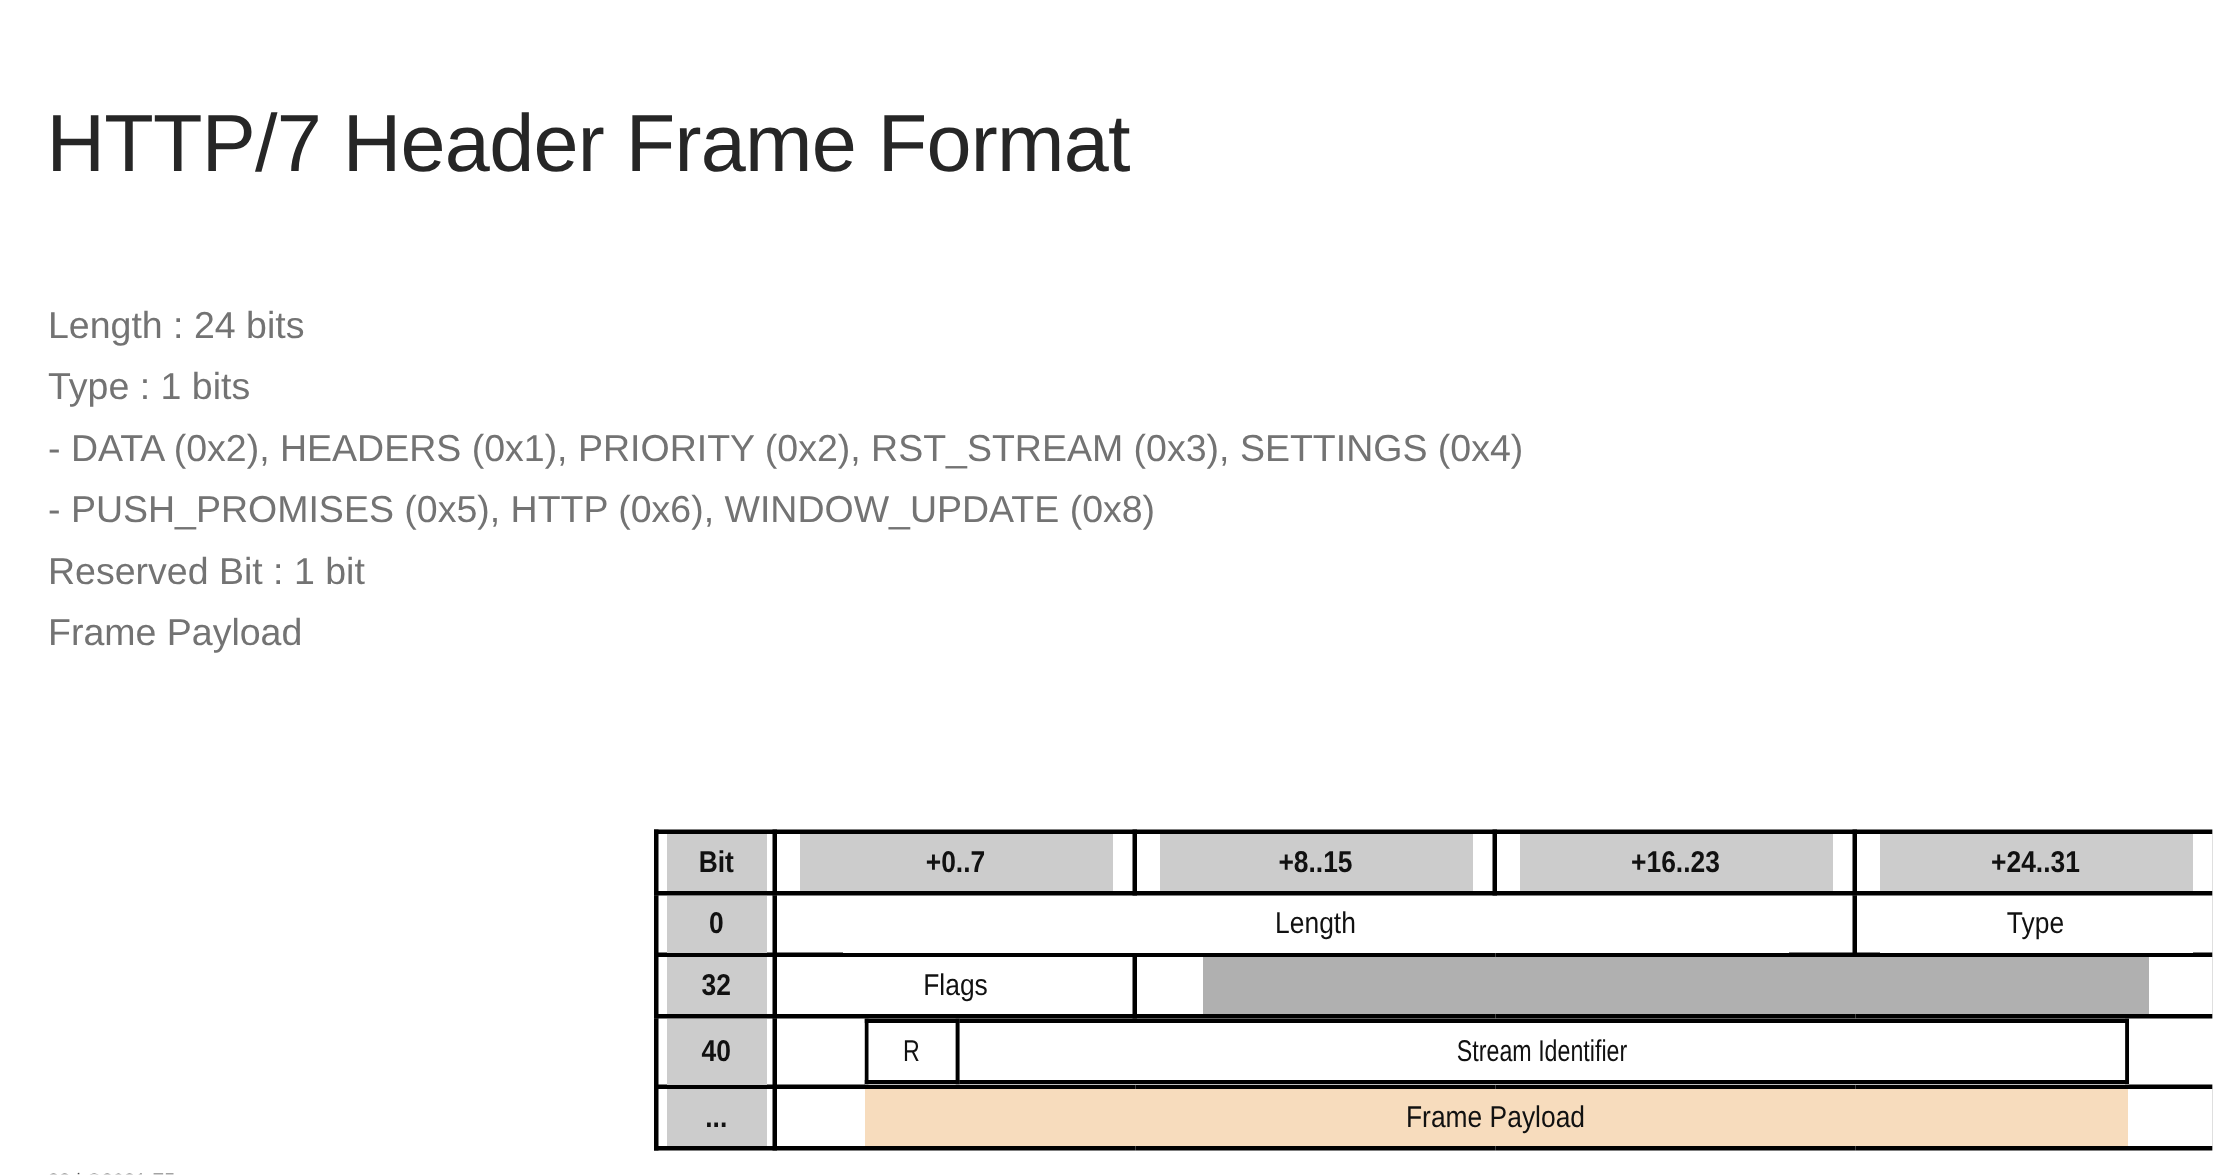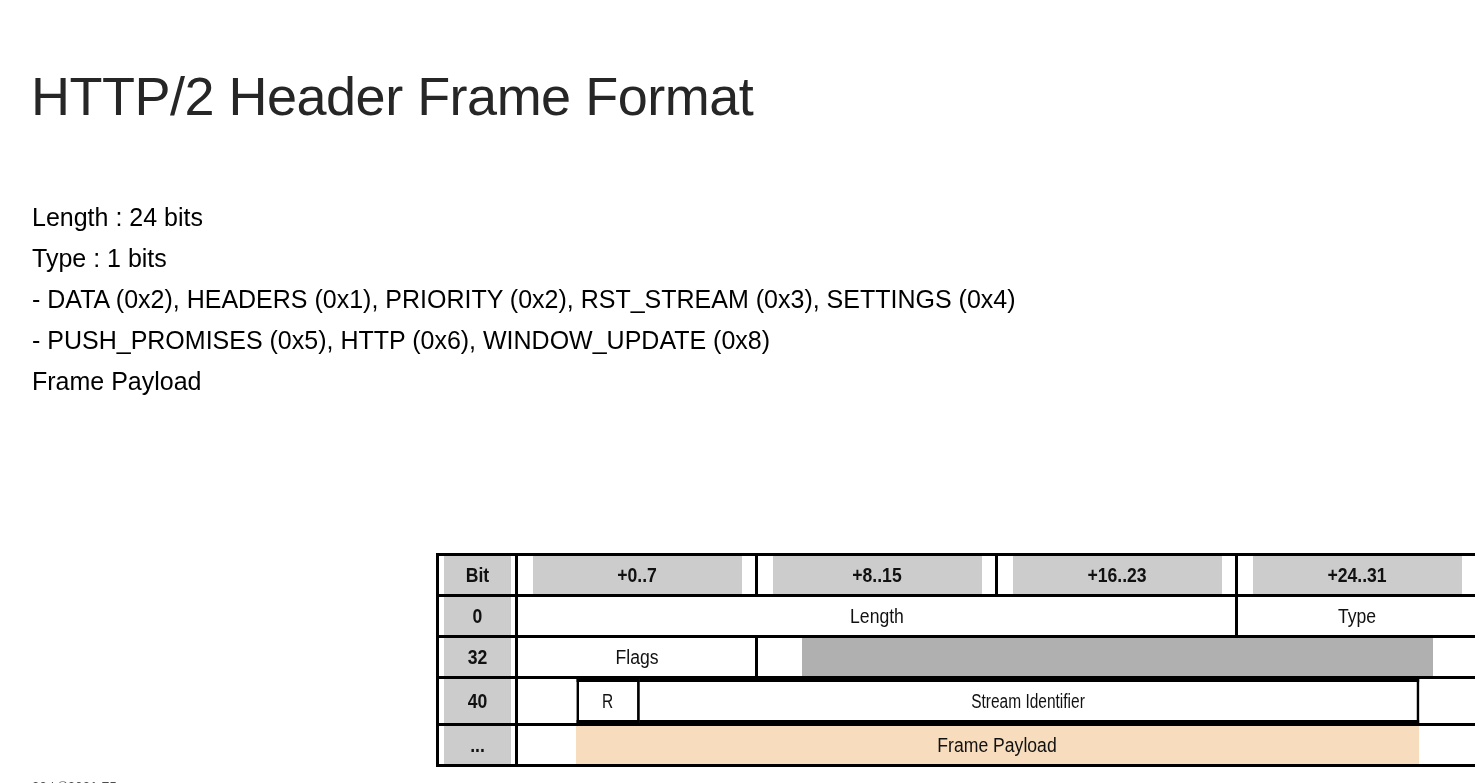--- a/index.html
+++ b/index.html
@@ -35,21 +35,21 @@
   
   #body-block {
     position: absolute;
     left: 32px;
     top: 197px;
     width: 1200px;
   }
   .body-line {
     font-size: 25px;
     line-height: 41px;
-    color: #000000;
+    color: #737373;
     white-space: nowrap;
   }
 
   
   #footer {
     position: absolute;
     left: 32px;
     top: 779px;
     font-size: 13px;
     color: #4c4c4c;
@@ -93,27 +93,28 @@
   td.white  { background: #ffffff; }
   td.gray   { background: #b0b0b0; }
   td.peach  { background: #f7dcbd; }
   td.rcell  { width: 62px; background: #ffffff; }
 </style>
 </head>
 <body>
 
 <div id="slide">
 
-  <h1 id="slide-title">HTTP/2 Header Frame Format</h1>
+  <h1 id="slide-title">HTTP/7 Header Frame Format</h1>
 
   <div id="body-block">
     <div class="body-line">Length : 24 bits</div>
     <div class="body-line">Type : 1 bits</div>
     <div class="body-line"> - DATA (0x2), HEADERS (0x1), PRIORITY (0x2), RST_STREAM (0x3), SETTINGS (0x4)</div>
     <div class="body-line"> - PUSH_PROMISES (0x5), HTTP (0x6), WINDOW_UPDATE (0x8)</div>
+    <div class="body-line">Reserved Bit : 1 bit</div>
     <div class="body-line">Frame Payload</div>
   </div>
 
   <table id="frame-table">
     <colgroup>
       <col style="width:79px">
       <col style="width:240px">
       <col style="width:240px">
       <col style="width:240px">
       <col style="width:240px">

